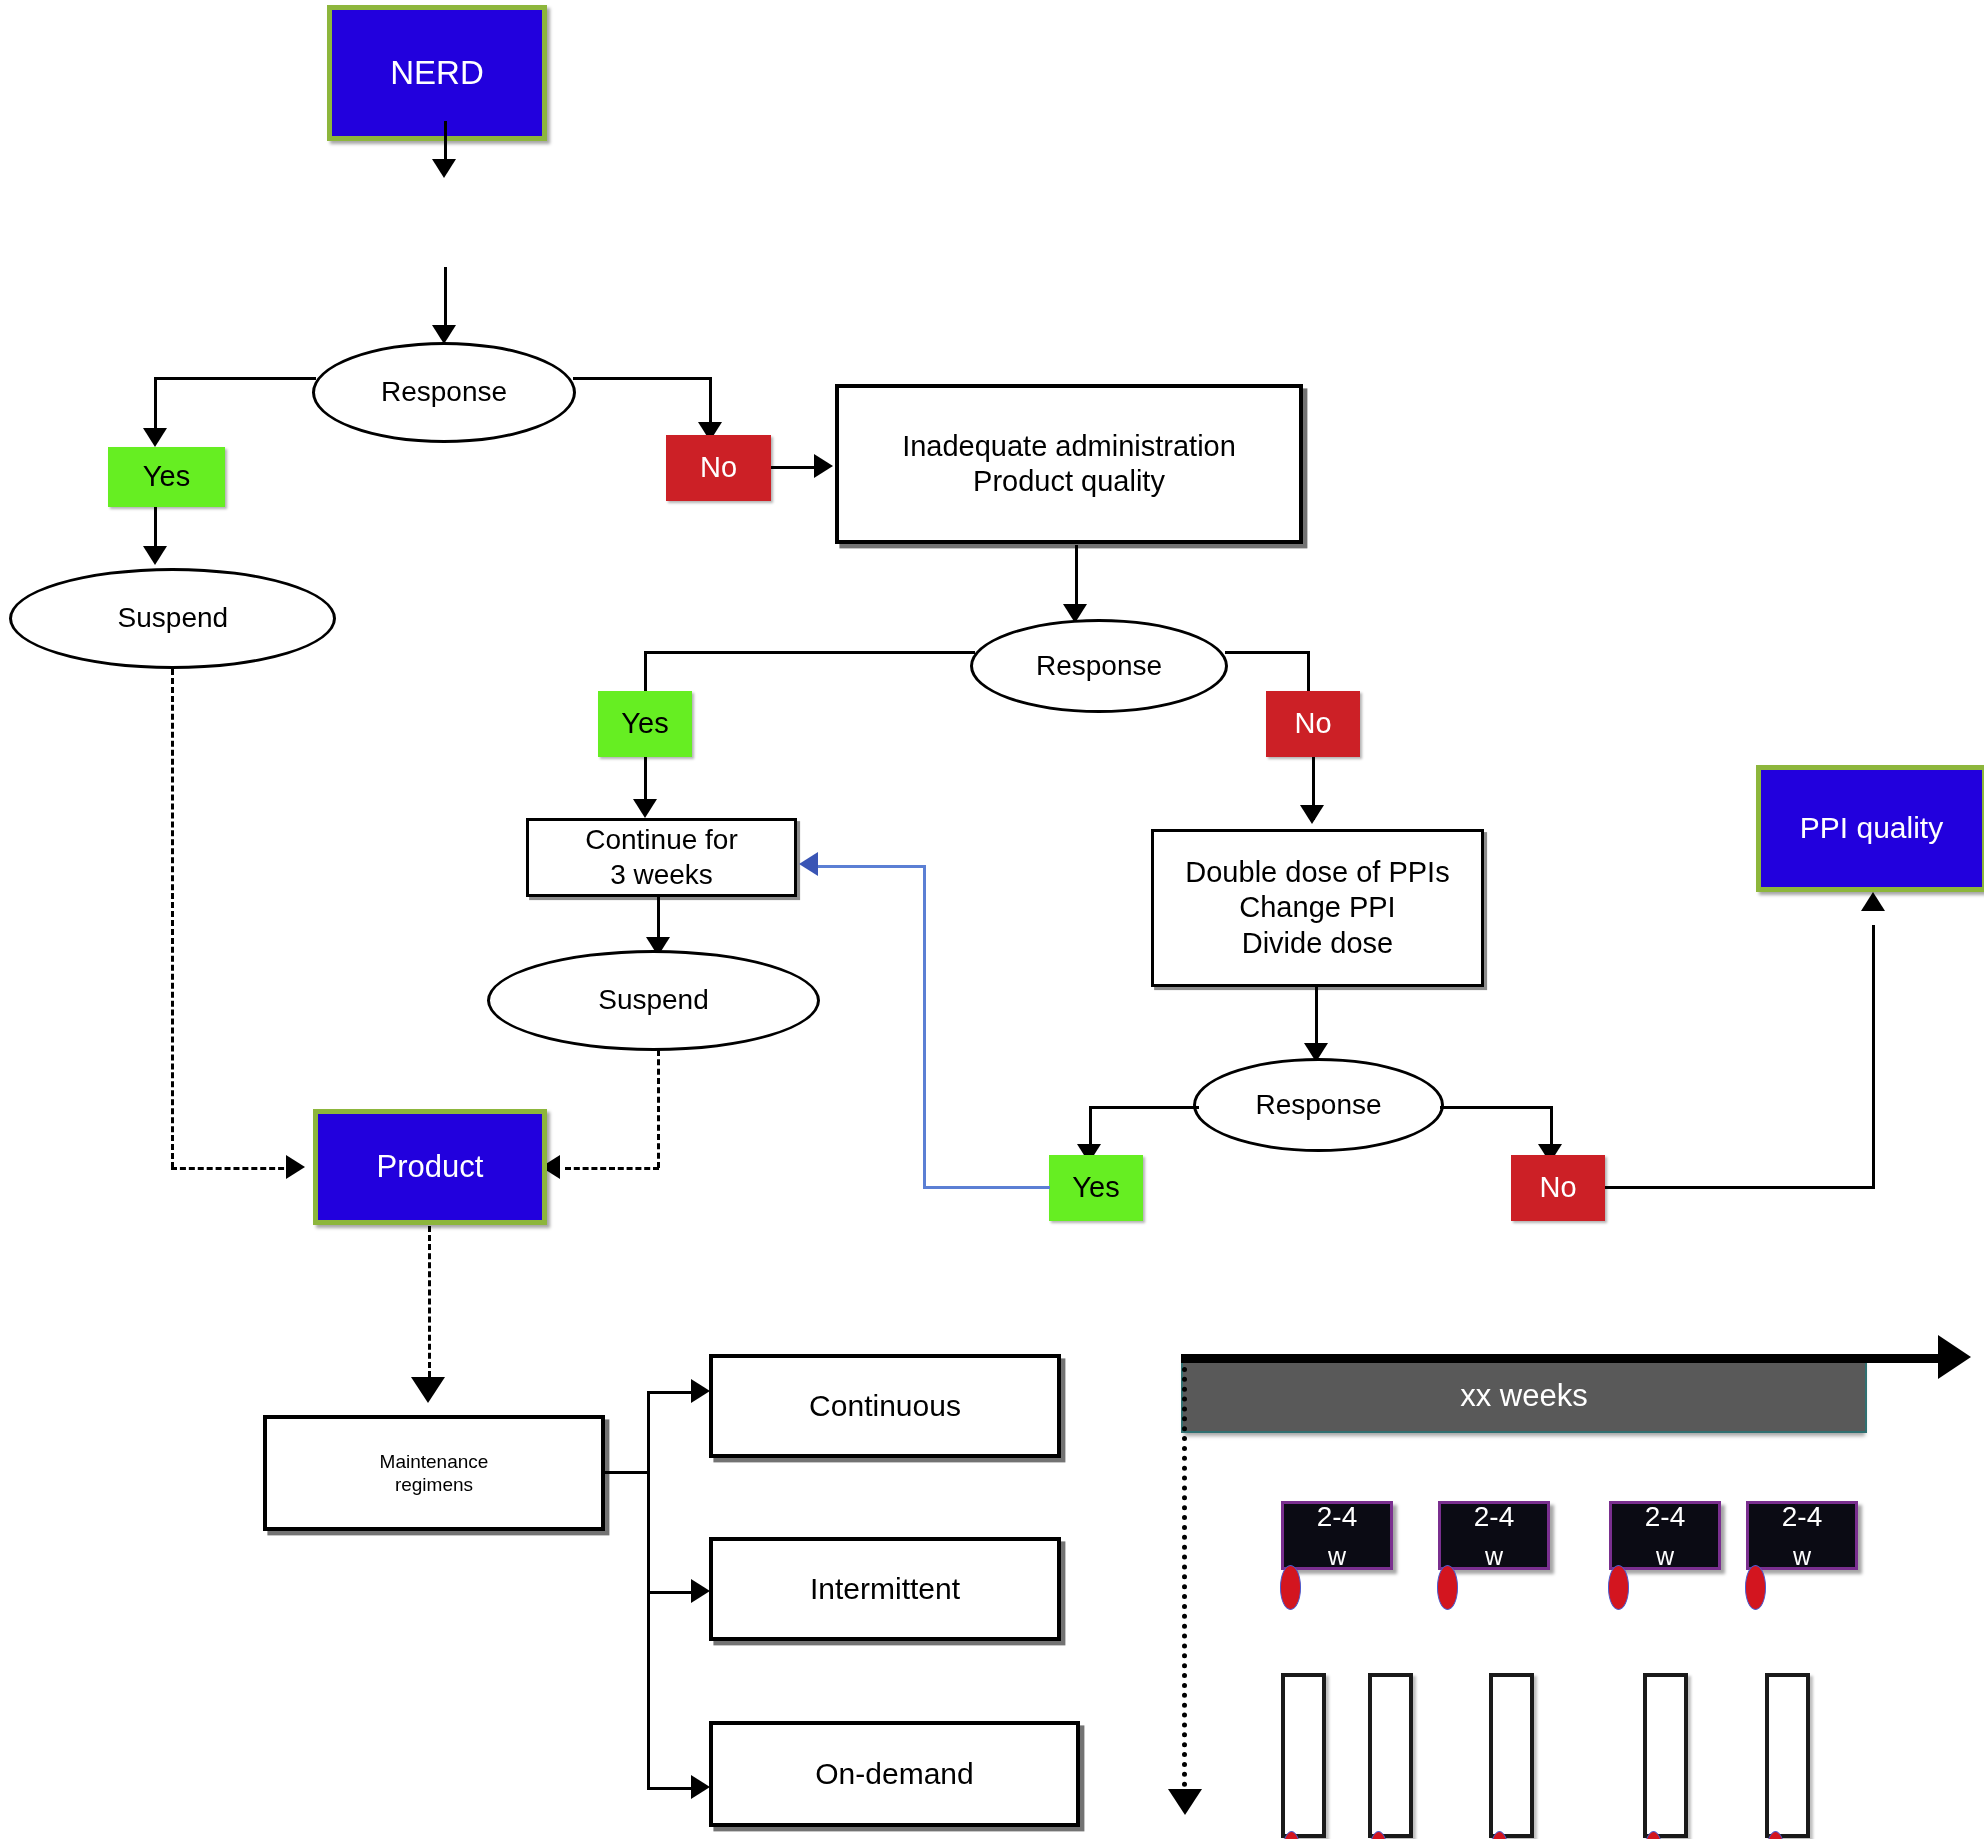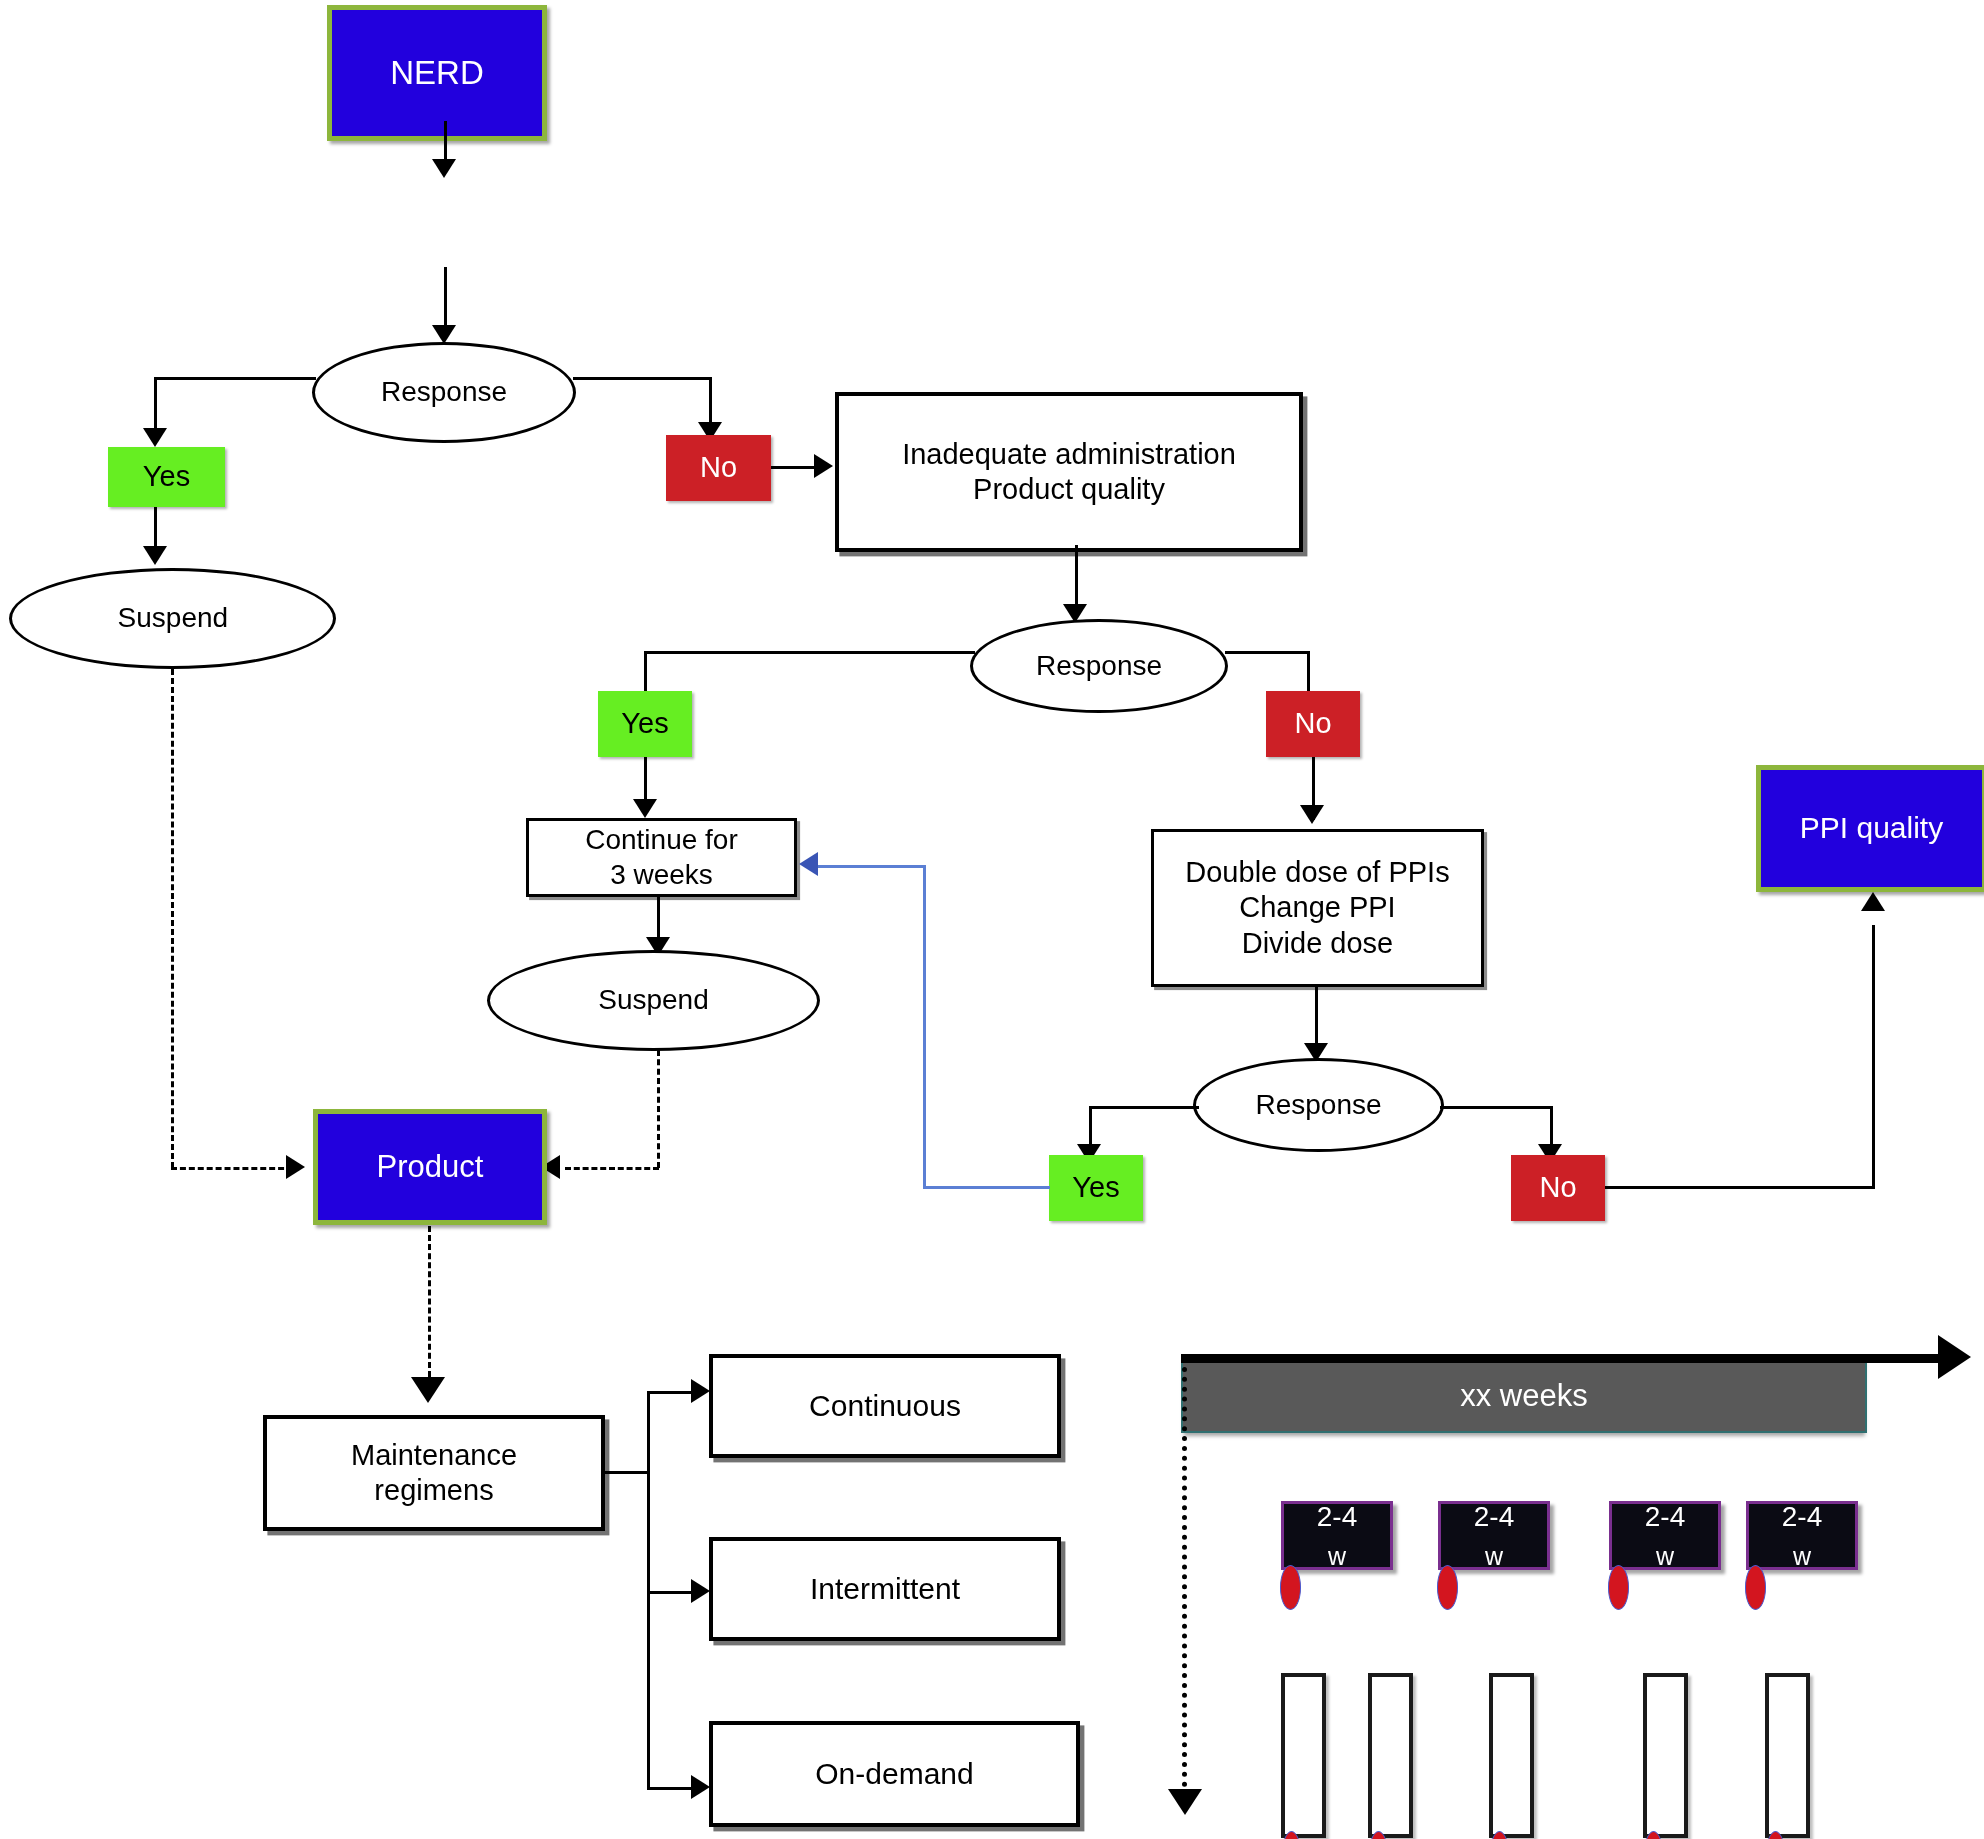--- a/index.html
+++ b/index.html
@@ -156,21 +156,21 @@
     <span>Yes</span>
   </div>
 
   <div class="node chip no" style="left:666px;top:435px;width:105px;height:66px;">
     <span>No</span>
   </div>
 
   <div class="ln lnh" style="left:771px;top:466px;width:47px;"></div>
   <div class="arr arr-r" style="left:814px;top:454px;"></div>
 
-  <div class="node process" style="left:835px;top:384px;width:468px;height:160px;font-size:29px;margin-top:8px;">
+  <div class="node process" style="left:835px;top:384px;width:468px;height:160px;font-size:29px;">
     <span>Inadequate administration
 Product quality</span>
   </div>
   <div class="ln lnv" style="left:1075px;top:545px;height:69px;"></div>
   <div class="arr arr-d" style="left:1063px;top:604px;"></div>
 
   <div class="ln lnv" style="left:154px;top:507px;height:49px;"></div>
   <div class="arr arr-d" style="left:143px;top:546px;"></div>
 
   <div class="node ellipse" style="left:9.4px;top:568px;width:327px;height:101px;">
@@ -259,21 +259,21 @@
 
   <div class="node terminal" style="left:1756px;top:765px;width:231px;height:127px;font-size:30px;">
     <span>PPI quality</span>
   </div>
 
   <div class="blue blueh" style="left:923px;top:1186px;width:127px;"></div>
   <div class="blue bluev" style="left:923px;top:865px;height:323px;"></div>
   <div class="blue blueh" style="left:818px;top:865px;width:107px;"></div>
   <div class="arr arr-l bluearr" style="left:799px;top:852px;"></div>
 
-  <div class="node process" style="left:263px;top:1415px;width:342px;height:116px;font-size:29px;">
+  <div class="node process" style="left:263px;top:1415px;width:342px;height:116px;font-size:19px;">
     <span>Maintenance
 regimens</span>
   </div>
 
   <div class="ln lnh" style="left:605px;top:1471px;width:44px;"></div>
   <div class="ln lnv" style="left:647px;top:1391px;height:399px;"></div>
 
   <div class="ln lnh" style="left:647px;top:1391px;width:50px;"></div>
   <div class="arr arr-r" style="left:691px;top:1379px;"></div>
 

